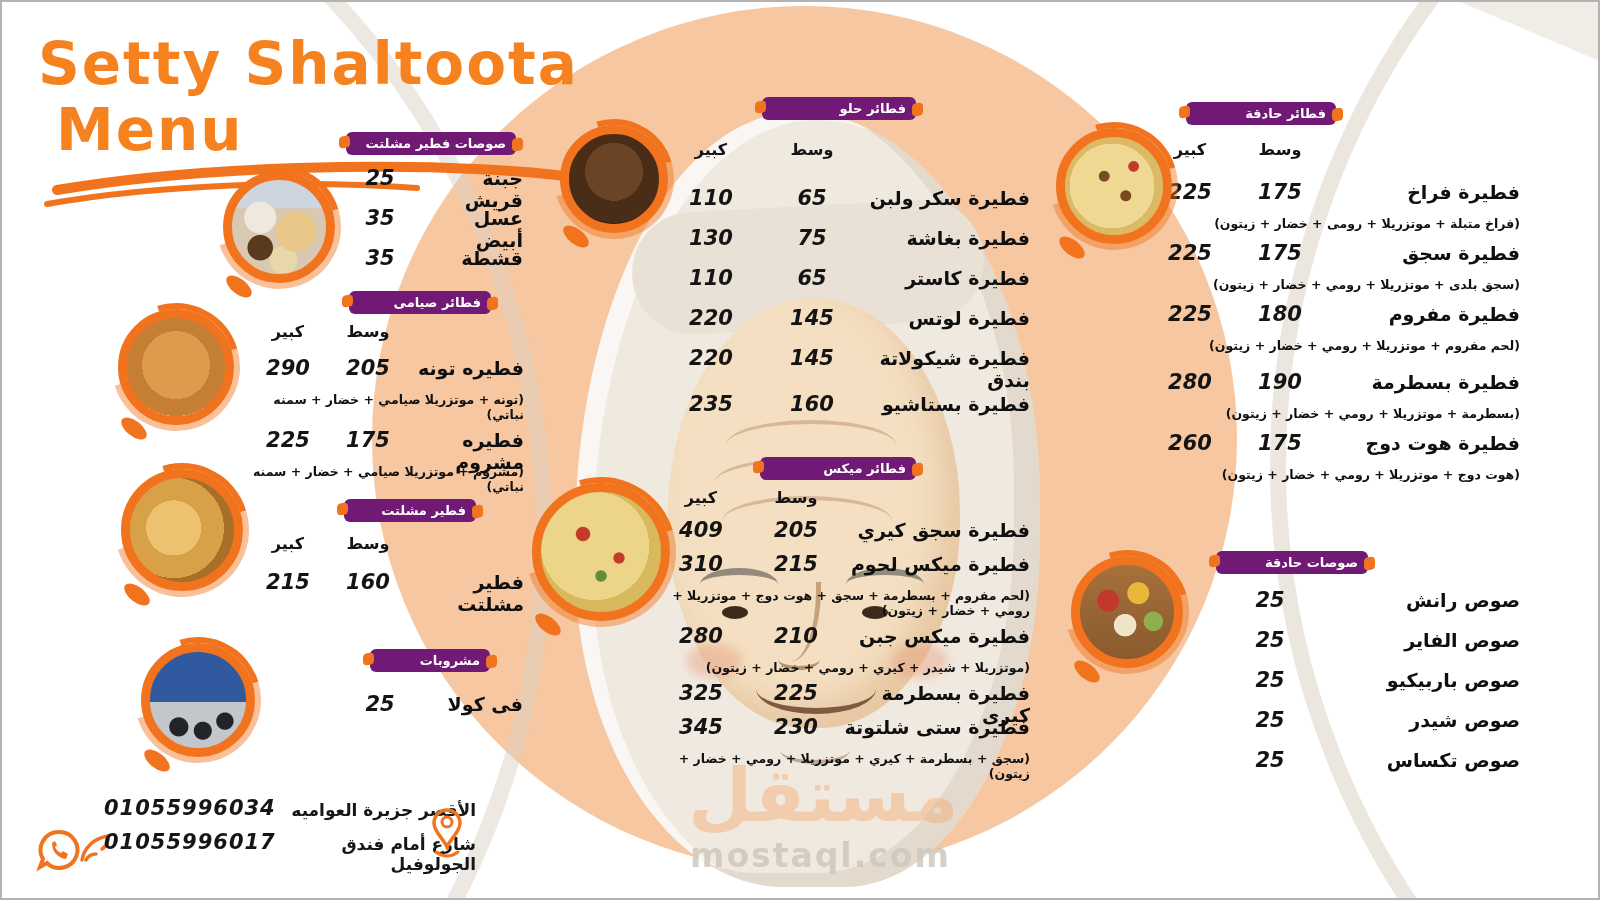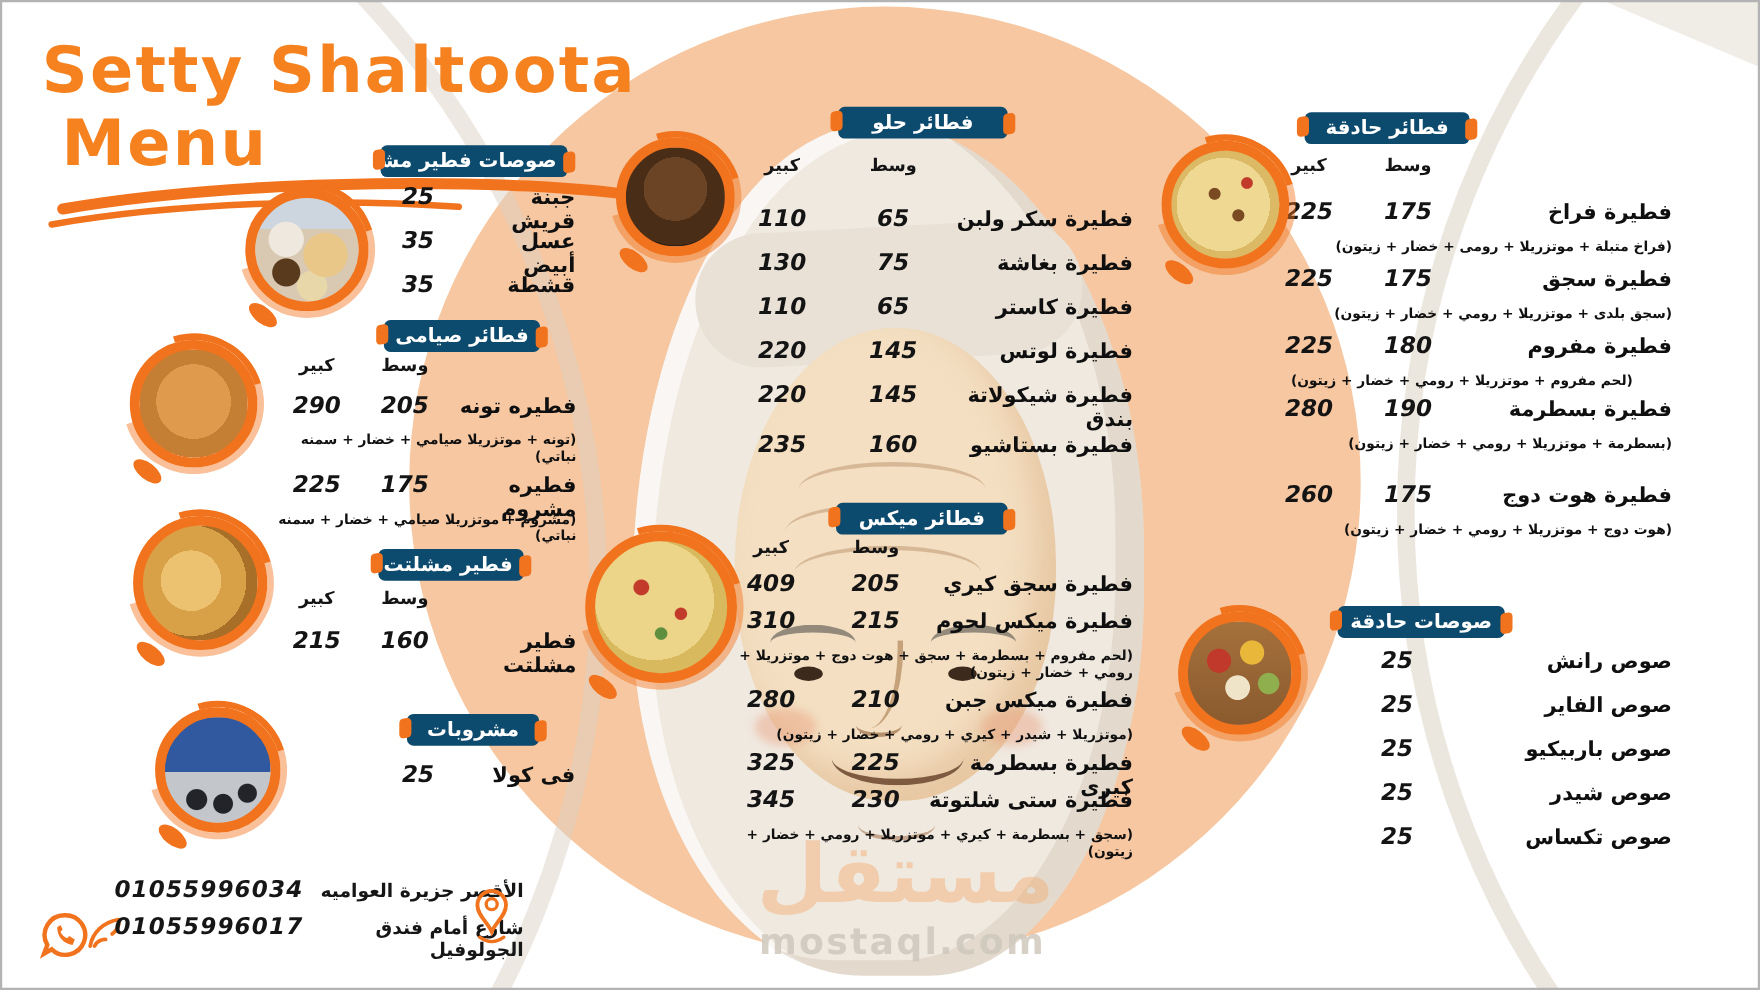--- a/index.html
+++ b/index.html
@@ -36,22 +36,22 @@
   .g-chin{width:70px;height:24px;border-bottom:4px solid rgba(166,124,86,.6);}
   .blush{position:absolute;width:56px;height:34px;background:rgba(233,160,126,.45);border-radius:50%;filter:blur(4px);}
 
   
   .title{position:absolute;color:#f5821f;font-weight:800;letter-spacing:2px;z-index:5;}
   #title1{left:38px;top:30px;font-size:58px;}
   #title2{left:56px;top:96px;font-size:58px;}
   #underline{position:absolute;left:42px;top:158px;z-index:5;}
 
   
-  .ribbon{position:absolute;z-index:7;background:#0c4a6e;color:#fff;font-weight:bold;font-size:18px;
-          text-align:center;padding:4px 10px;border-radius:6px;direction:rtl;white-space:nowrap;}
+  .ribbon{position:absolute;z-index:7;background:#701a75;color:#fff;font-weight:bold;font-size:13px;
+          padding:4px 10px;border-radius:6px;direction:rtl;white-space:nowrap;}
   .ribbon::before{content:"";position:absolute;left:-7px;top:4px;bottom:7px;width:11px;background:#f2731d;
           border-radius:4px;transform:skewY(-8deg);}
   .ribbon::after{content:"";position:absolute;right:-7px;top:6px;bottom:4px;width:11px;background:#f2731d;
           border-radius:4px;transform:skewY(-8deg);}
 
   
   .sec{position:absolute;z-index:5;}
   .g3,.g2{display:flex;align-items:baseline;}
   .g3 .cl{width:var(--lg);text-align:center;flex:0 0 auto;}
   .g3 .cm{width:var(--md);text-align:center;flex:0 0 auto;}
@@ -315,27 +315,27 @@
       <span class="num cl">225</span>
       <span class="num cm">175</span>
       <span class="nm cn">فطيرة سجق</span>
     </div>
     <div class="ing" style="margin-bottom:10px;">(سجق بلدى + موتزريلا + رومي + خضار + زيتون)</div>
     <div class="g3 irow">
       <span class="num cl">225</span>
       <span class="num cm">180</span>
       <span class="nm cn">فطيرة مفروم</span>
     </div>
-    <div class="ing" style="margin-bottom:6px;text-align:center;">(لحم مفروم + موتزريلا + رومي + خضار + زيتون)</div>
+    <div class="ing" style="margin-bottom:17px;">(لحم مفروم + موتزريلا + رومي + خضار + زيتون)</div>
     <div class="g3 irow">
       <span class="num cl">280</span>
       <span class="num cm">190</span>
       <span class="nm cn">فطيرة بسطرمة</span>
     </div>
-    <div class="ing" style="margin-bottom:27px;">(بسطرمة + موتزريلا + رومي + خضار + زيتون)</div>
+    <div class="ing" style="margin-bottom:10px;">(بسطرمة + موتزريلا + رومي + خضار + زيتون)</div>
     <div class="g3 irow">
       <span class="num cl">260</span>
       <span class="num cm">175</span>
       <span class="nm cn">فطيرة هوت دوج</span>
     </div>
     <div class="ing">(هوت دوج + موتزريلا + رومي + خضار + زيتون)</div>
   </div>
 
   <div class="sec" style="left:1228px;top:588px;width:292px;">
     <div class="g2 irow rowgap">

